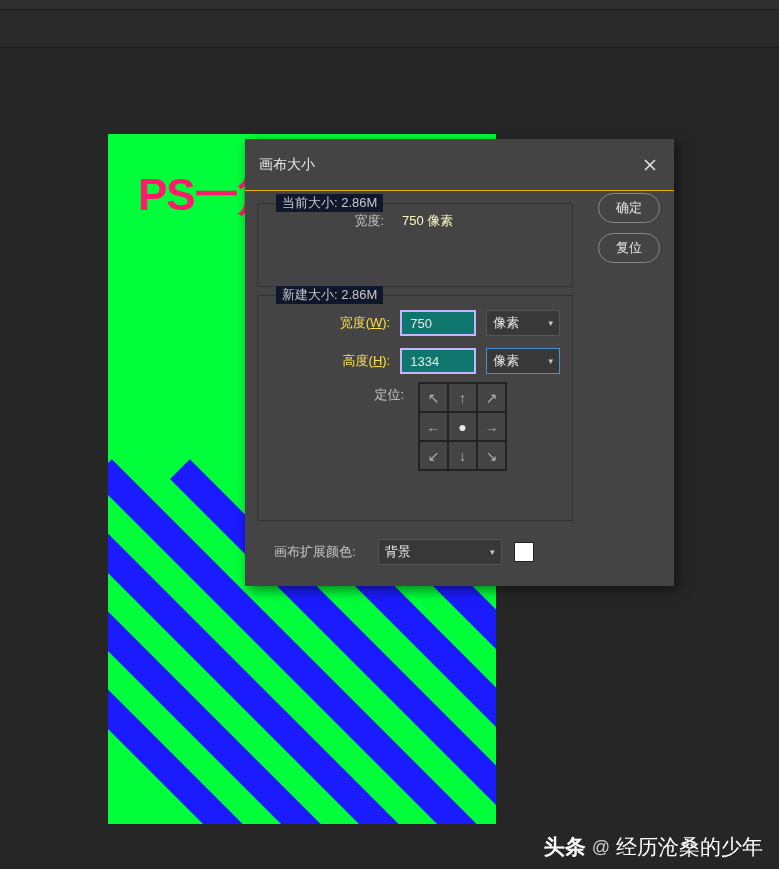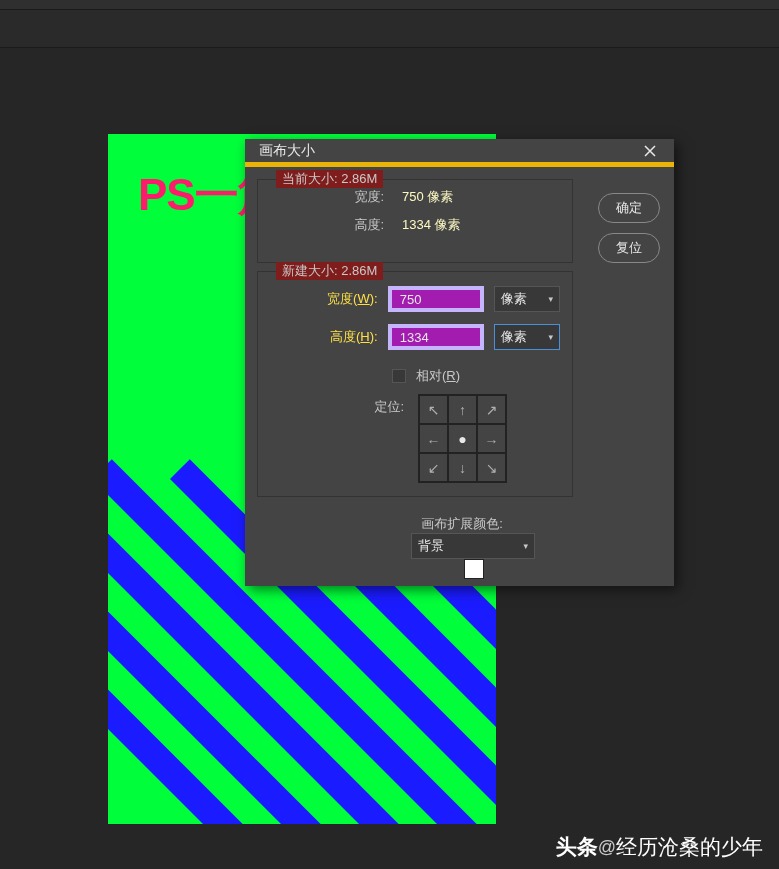--- a/index.html
+++ b/index.html
@@ -10,60 +10,60 @@
     .tab-bar { height: 38px; background: #2a2a2a; border-bottom: 1px solid #1a1a1a; }
     
     .canvas-area { position: absolute; top: 48px; left: 0; right: 0; bottom: 0; background: #262626; }
     
     .document { position: absolute; left: 108px; top: 86px; width: 388px; height: 690px; background: #00ff3a; overflow: hidden; }
     .document-title { position: absolute; left: 30px; top: 32px; font-size: 44px; font-weight: 900; color: #ff1b6b; letter-spacing: -1px; }
     .stripes { position: absolute; left: -250px; top: 345px; width: 900px; height: 600px; }
     .stripe { position: absolute; width: 28px; height: 800px; background: #1b1bff; transform: rotate(-45deg); transform-origin: top left; }
     
     .dialog { position: absolute; left: 245px; top: 91px; width: 429px; height: 447px; background: #444444; box-shadow: 4px 4px 12px rgba(0,0,0,0.5); }
-    .dialog-titlebar { height: 28px; background: #444444; display: flex; align-items: center; padding: 0 14px; border-bottom: 5px solid #eab308; }
+    .dialog-titlebar { height: 52px; background: #444444; display: flex; align-items: center; padding: 0 14px; border-bottom: 1px solid #eab308; }
     .dialog-title { color: #e8e8e8; font-size: 14px; }
     .dialog-close { margin-left: auto; color: #e8e8e8; cursor: pointer; font-size: 20px; width: 20px; height: 20px; display: flex; align-items: center; justify-content: center; }
     
     .dialog-body { padding: 12px; position: relative; color: #c8c8c8; font-size: 13px; }
     
     .fieldset { border: 1px solid #333; margin-bottom: 8px; padding: 8px 12px 12px 12px; position: relative; width: 316px; }
     .fieldset.current { height: 84px; }
     .fieldset.new { height: 226px; padding-left: 32px; }
-    .legend { position: absolute; top: -10px; left: 18px; background: #7f1d1d; padding: 0 6px; color: #c8c8c8; font-size: 13px; }
+    .legend { position: absolute; top: -10px; left: 18px; background: #0f172a; padding: 0 6px; color: #c8c8c8; font-size: 13px; }
     
     .info-row { display: flex; height: 28px; }
     .info-label { text-align: right; width: 114px; color: #c8c8c8; }
     .info-value { margin-left: 18px; color: #fef9c3; }
     
     .input-row { display: flex; align-items: center; height: 38px; }
     .input-label { text-align: right; width: 114px; color: #fde047; }
     .underline { text-decoration: underline; }
-    .text-input { width: 96px; height: 26px; background: #a21caf; border: 4px solid #c4b5fd; color: #e8e8e8; padding: 0 8px; font-size: 13px; margin-left: 10px; }
+    .text-input { width: 76px; height: 26px; background: #0f766e; border: 2px solid #c4b5fd; color: #e8e8e8; padding: 0 8px; font-size: 13px; margin-left: 10px; }
     .select-wrap { width: 82px; height: 26px; background: #383838; border: 1px solid #555; color: #e8e8e8; padding: 0 6px; margin-left: 10px; display: flex; align-items: center; position: relative; }
     .select-wrap.active { border: 1.5px solid #4a90d9; }
     .select-arrow { position: absolute; right: 6px; font-size: 9px; color: #c8c8c8; }
     
     .checkbox-row { display: flex; align-items: center; height: 32px; margin-top: 4px; padding-left: 102px; }
     .checkbox { width: 14px; height: 14px; background: #383838; border: 1px solid #555; margin-right: 10px; }
     
     .anchor-row { display: flex; align-items: flex-start; margin-top: 2px; }
     .anchor-label { text-align: right; width: 114px; color: #c8c8c8; padding-top: 4px; }
     .anchor-grid { display: grid; grid-template-columns: repeat(3, 29px); grid-template-rows: repeat(3, 29px); border: 1px solid #222; margin-left: 14px; }
     .anchor-cell { border: 1px solid #222; background: #444444; display: flex; align-items: center; justify-content: center; cursor: pointer; color: #b0b0b0; font-size: 14px; }
     .anchor-cell.center { color: #e8e8e8; }
     
-    .ext-row { display: flex; align-items: center; margin-top: 18px; padding-left: 17px; flex-direction: column; }
+    .ext-row { display: flex; align-items: center; margin-top: 18px; padding-left: 17px; }
     .ext-label { color: #c8c8c8; margin-right: 12px; }
     .color-swatch { width: 20px; height: 20px; background: #ffffff; border: 1px solid #222; margin-left: 12px; }
     
     .button-col { position: absolute; right: 14px; top: 54px; display: flex; flex-direction: column; gap: 10px; }
     .btn { width: 62px; height: 30px; border-radius: 15px; background: #444444; border: 1px solid #888; color: #e8e8e8; font-size: 13px; display: flex; align-items: center; justify-content: center; cursor: pointer; }
     
-    .watermark { position: absolute; bottom: 8px; right: 16px; color: #ffffff; font-size: 21px; display: flex; align-items: center; }
+    .watermark { position: absolute; bottom: 8px; right: 16px; color: #ffffff; font-size: 21px; display: flex; align-items: center; gap: 6px; }
     .wm-bold { font-weight: 700; }
     .wm-at { opacity: 0.75; font-size: 18px; }
   </style>
 </head>
 <body>
 
 <div class="toolbar"></div>
 <div class="tab-bar"></div>
 
 <div class="canvas-area">
@@ -94,24 +94,20 @@
     </div>
 
     <div class="dialog-body">
 
       <div class="fieldset current">
         <div class="legend">当前大小: 2.86M</div>
         <div class="info-row">
           <span class="info-label">宽度:</span>
           <span class="info-value">750 像素</span>
         </div>
-        <div class="info-row">
-          <span class="info-label">高度:</span>
-          <span class="info-value">1334 像素</span>
-        </div>
       </div>
 
       <div class="fieldset new">
         <div class="legend">新建大小: 2.86M</div>
 
         <div class="input-row">
           <span class="input-label">宽度(<span class="underline">W</span>):</span>
           <input class="text-input" value="750" style="">
           <div class="select-wrap">
             <span>像素</span>
@@ -121,24 +117,20 @@
 
         <div class="input-row">
           <span class="input-label">高度(<span class="underline">H</span>):</span>
           <input class="text-input" value="1334" style="">
           <div class="select-wrap active">
             <span>像素</span>
             <span class="select-arrow">▾</span>
           </div>
         </div>
 
-        <div class="checkbox-row">
-          <div class="checkbox"></div>
-          <span>相对(<span class="underline">R</span>)</span>
-        </div>
 
         <div class="anchor-row">
           <span class="anchor-label">定位:</span>
           <div class="anchor-grid">
             <div class="anchor-cell">↖</div>
             <div class="anchor-cell">↑</div>
             <div class="anchor-cell">↗</div>
             <div class="anchor-cell">←</div>
             <div class="anchor-cell center">●</div>
             <div class="anchor-cell">→</div>

